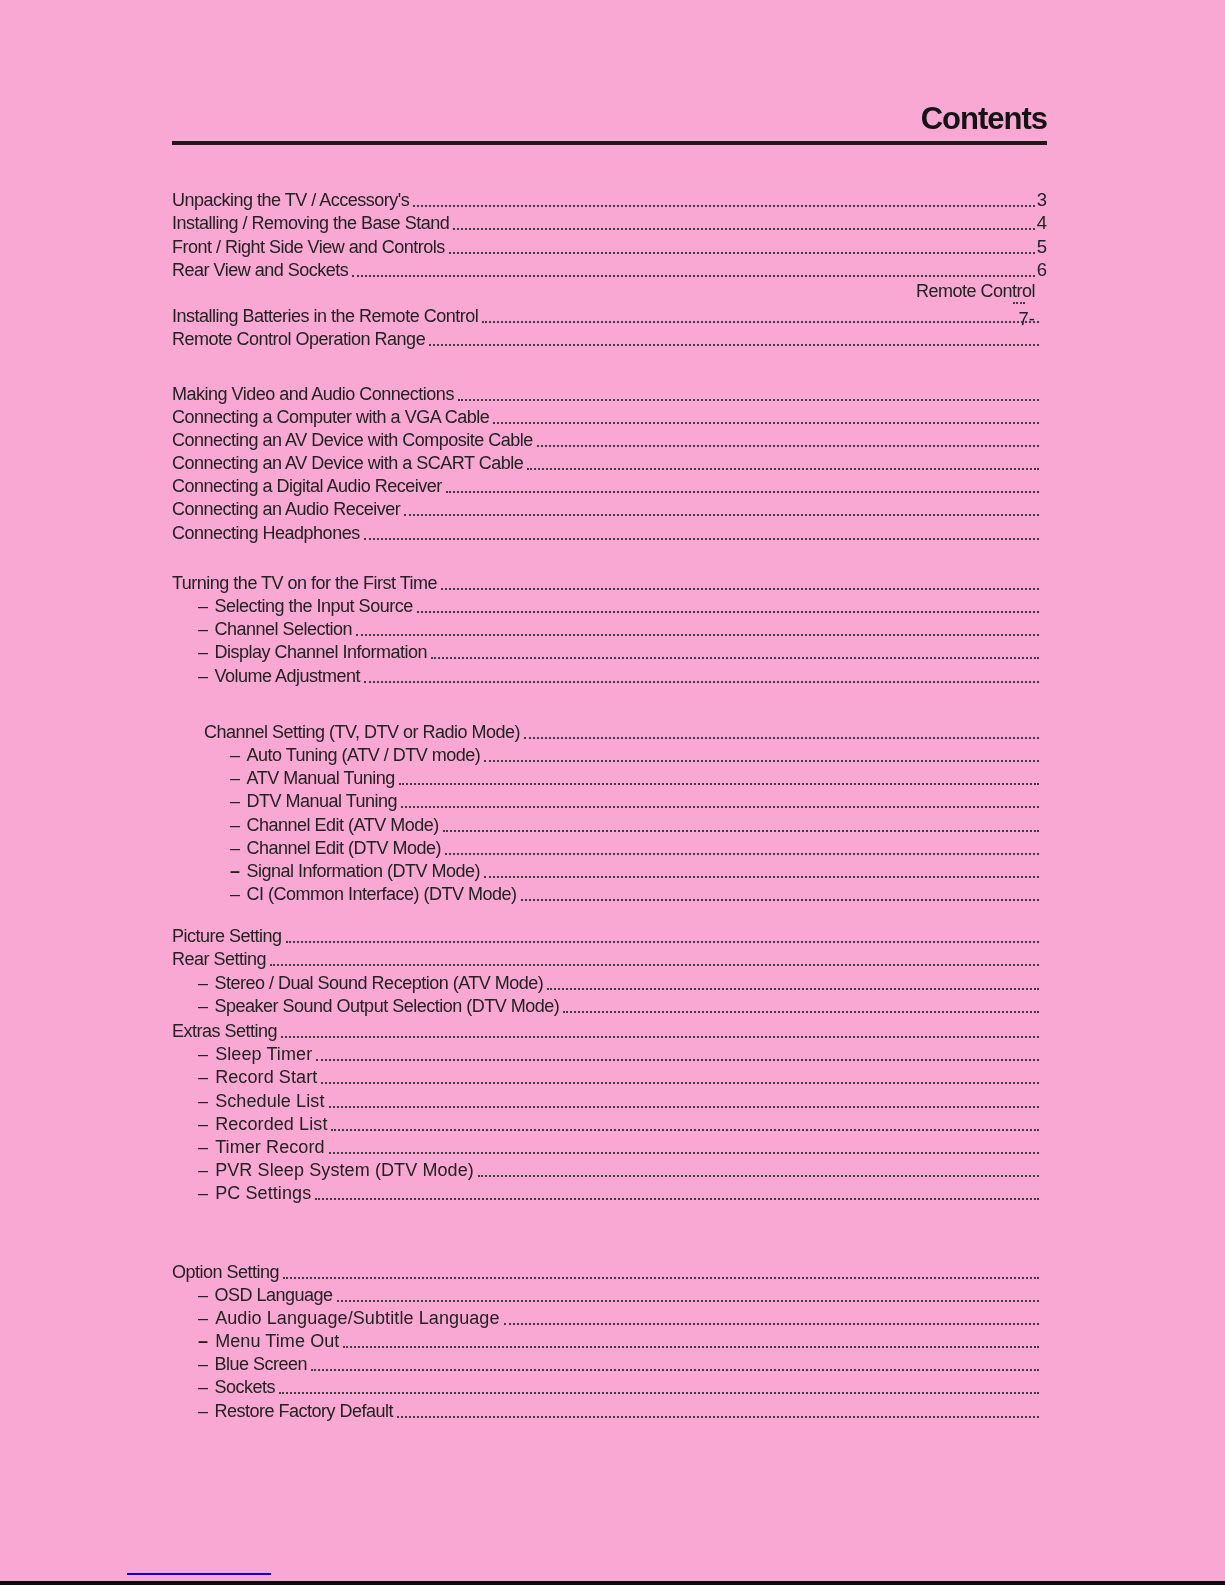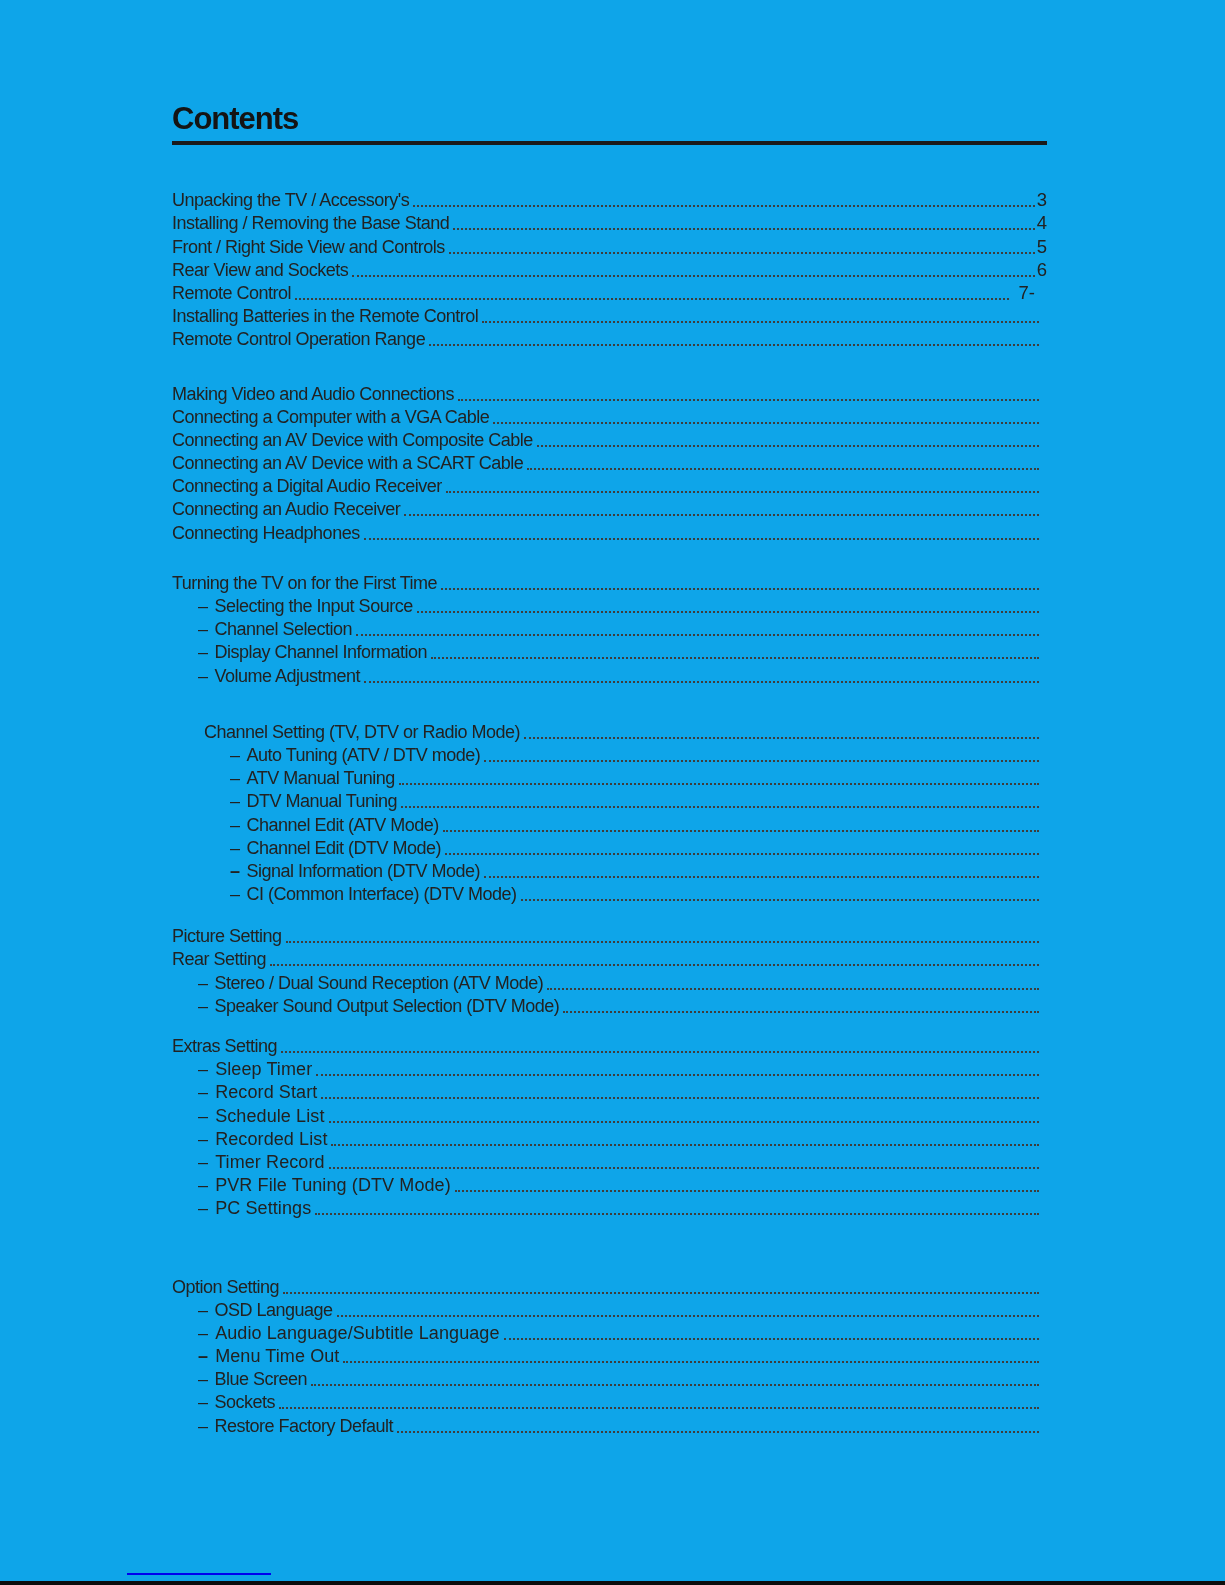--- a/index.html
+++ b/index.html
@@ -11,21 +11,22 @@
     width: 1225px;
     height: 1585px;
     position: relative;
     overflow: hidden;
     font-family: "Liberation Sans", "DejaVu Sans", sans-serif;
     color: #1c1c1c;
   }
   .page {
     position: absolute;
     inset: 0;
-    background: #0ea5e9;
+    background: #f9a8d4;
+    text-align: right;
   }
   .content {
     position: absolute;
     left: 172px;
     top: 100px;
     width: 875px;
   }
   .title {
     font-size: 31px;
     line-height: 38px;
@@ -38,21 +39,21 @@
     height: 0;
     border-bottom: 4px solid #1a1a1a;
     margin-top: 3px;
     margin-bottom: 43px;
   }
   .toc-section { margin-bottom: 0; }
   .toc-section:nth-child(1) { margin-bottom: 31px; }
   .toc-section:nth-child(2) { margin-bottom: 27px; }
   .toc-section:nth-child(3) { margin-bottom: 33px; }
   .toc-section:nth-child(4) { margin-bottom: 19px; margin-left: 32px; }
-  .toc-section:nth-child(5) { margin-bottom: 17px; }
+  .toc-section:nth-child(5) { margin-bottom: 2px; }
   .toc-section:nth-child(6) { margin-bottom: 55px; }
 
   .toc-row {
     display: flex;
     align-items: flex-end;
     height: 23.2px;
     font-size: 18px;
     letter-spacing: -0.5px;
     white-space: nowrap;
     color: #222;
@@ -66,21 +67,21 @@
   .toc-row.bold-dash .dash { font-weight: 700; }
   .toc-row .label { flex: none; }
   .toc-row .leader {
     flex: 1 1 auto;
     min-width: 12px;
     border-bottom: 2px dotted #3d3d3d;
     margin: 0 2px 4px 4px;
   }
   .toc-row:not(.has-page) .leader { margin-right: 8px; }
   .toc-row.short .leader { margin-right: 10px; }
-  .toc-row.short { padding-right: 12px; }
+  .toc-row.short { padding-right: 12px; flex-direction: column; }
   .toc-row .page-num {
     flex: none;
     font-size: 18.5px;
     letter-spacing: 0;
   }
   .footer-link-underline {
     position: absolute;
     left: 127px;
     top: 1573px;
     width: 144px;
@@ -281,21 +282,21 @@
             <span class="label">Recorded List</span>
             <span class="leader"></span>
           </div>
           <div class="toc-row sub alt">
             <span class="dash">–</span>
             <span class="label">Timer Record</span>
             <span class="leader"></span>
           </div>
           <div class="toc-row sub alt">
             <span class="dash">–</span>
-            <span class="label">PVR File Tuning (DTV Mode)</span>
+            <span class="label">PVR Sleep System (DTV Mode)</span>
             <span class="leader"></span>
           </div>
           <div class="toc-row sub alt">
             <span class="dash">–</span>
             <span class="label">PC Settings</span>
             <span class="leader"></span>
           </div>
         </div>
         <div class="toc-section">
           <div class="toc-row">

